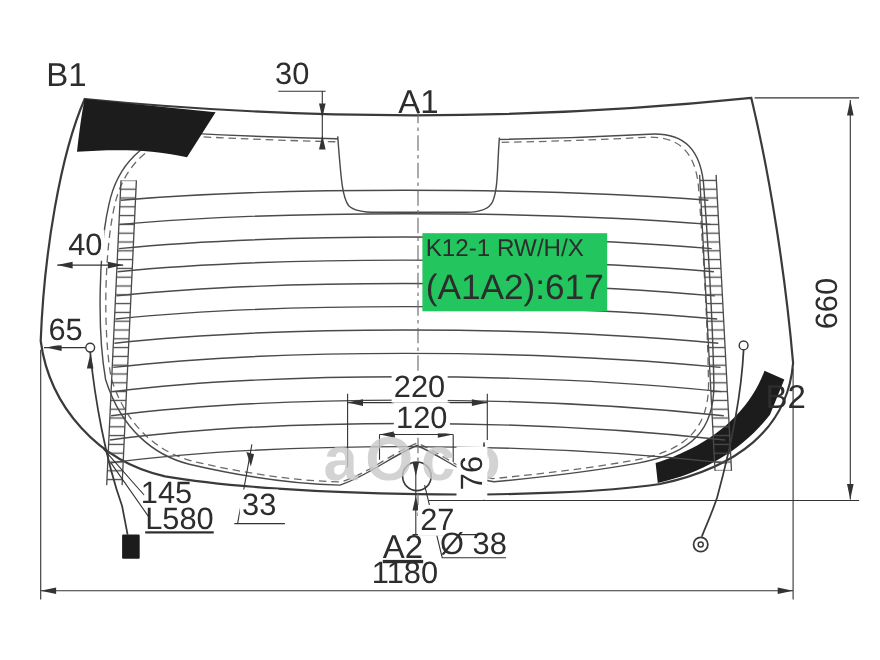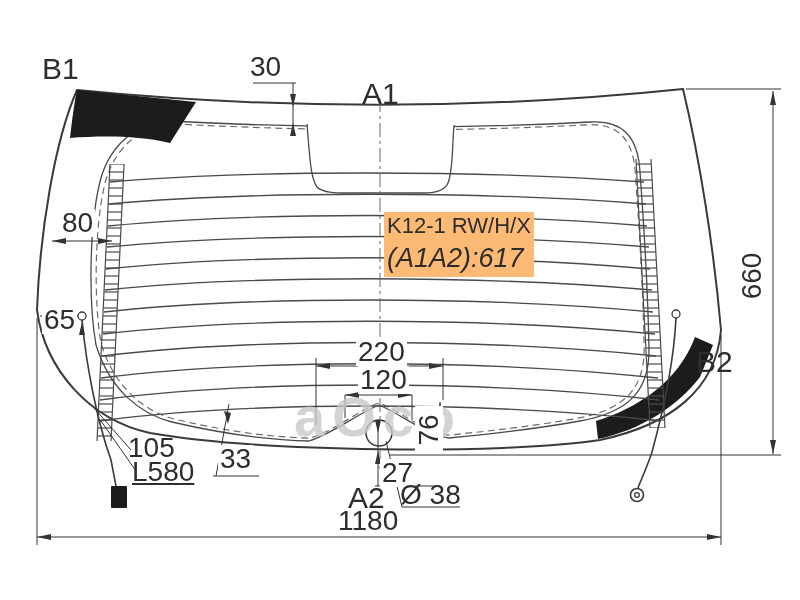--- a/index.html
+++ b/index.html
@@ -4,23 +4,23 @@
 <style>
   html,body{margin:0;padding:0;background:#fff;}
   #stage{position:relative;width:800px;height:600px;background:#fff;overflow:hidden;
          font-family:"Liberation Sans", sans-serif;color:#2d2d2d;}
   #stage svg{position:absolute;left:0;top:0;}
   .lbl{position:absolute;white-space:nowrap;color:#2d2d2d;line-height:1;}
   .fs30{font-size:30px;}
   .fs28{font-size:28px;}
   .wbg{background:#fff;padding:0 2px;}
   .rot{transform:rotate(-90deg);transform-origin:center center;text-align:center;}
-  #partinfo{position:absolute;left:384px;top:212px;background:#fdba74;padding:1px 3px;}
+  #partinfo{position:absolute;left:384px;top:212px;background:#22c55e;padding:1px 3px;}
   #partinfo .l1{font-size:22px;margin-bottom:4px;}
-  #partinfo .l2,#partinfo .l3{font-size:27px;margin-bottom:2px;font-style:italic;}
+  #partinfo .l2,#partinfo .l3{font-size:32px;margin-bottom:2px;}
   #watermark{position:absolute;left:294px;top:384px;font-size:56px;font-weight:bold;
              color:#c9c9c9;letter-spacing:7px;opacity:.8;}
 </style>
 </head>
 <body>
 
 <div id="stage">
 
   <svg width="800" height="600" viewBox="0 0 800 600">
     <defs>
@@ -135,34 +135,34 @@
       <polygon points="37,537 51,534 51,540"></polygon>
         <polygon points="721,537 707,534 707,540"></polygon>
     </g>
   </svg>
 
   <div id="watermark">aOco</div>
 
   <span class="lbl fs30" style="left:42px;top:54px;text-align:center;">B1</span>
   <span class="lbl fs30" style="left:362px;top:79px;">A1</span>
   <span class="lbl fs30" style="left:696px;top:347px;">B2</span>
-  <span class="lbl fs30" style="left:348px;top:483px;">A2</span>
+  <span class="lbl fs30" style="left:348px;top:483px;text-decoration:underline;">A2</span>
 
   <span class="lbl fs28" style="left:250px;top:53px;">30</span>
-  <span class="lbl fs28 wbg" style="left:60px;top:209px;">80</span>
-  <span class="lbl fs28 wbg" style="left:42px;top:286px;margin-top:20px;">65</span>
+  <span class="lbl fs28 wbg" style="left:60px;top:209px;">40</span>
+  <span class="lbl fs28 wbg" style="left:42px;top:286px;">65</span>
   <span class="lbl fs28 rot" style="left:722px;top:262px;width:60px;">660</span>
   <span class="lbl fs28" style="left:338px;top:507px;">1180</span>
   <span class="lbl fs28 wbg" style="left:356px;top:338px;">220</span>
   <span class="lbl fs28 wbg" style="left:358px;top:366px;">120</span>
   <span class="lbl fs28 rot wbg" style="left:405px;top:416px;width:44px;">76</span>
   <span class="lbl fs28 wbg" style="left:380px;top:459px;">27</span>
   <span class="lbl fs28" style="left:400px;top:481px;">Ø 38</span>
   <span class="lbl fs28 wbg" style="left:218px;top:445px;text-align:center;">33</span>
-  <span class="lbl fs28" style="left:128px;top:434px;">105</span>
+  <span class="lbl fs28" style="left:128px;top:434px;">145</span>
   <span class="lbl fs28" style="left:132px;top:458px;text-decoration:underline;">L580</span>
 
   <div id="partinfo">
     <div class="l1">K12-1 RW/H/X</div>
     <div class="l2">(A1A2):617</div>
   </div>
 
 </div>
 
 </body></html>

